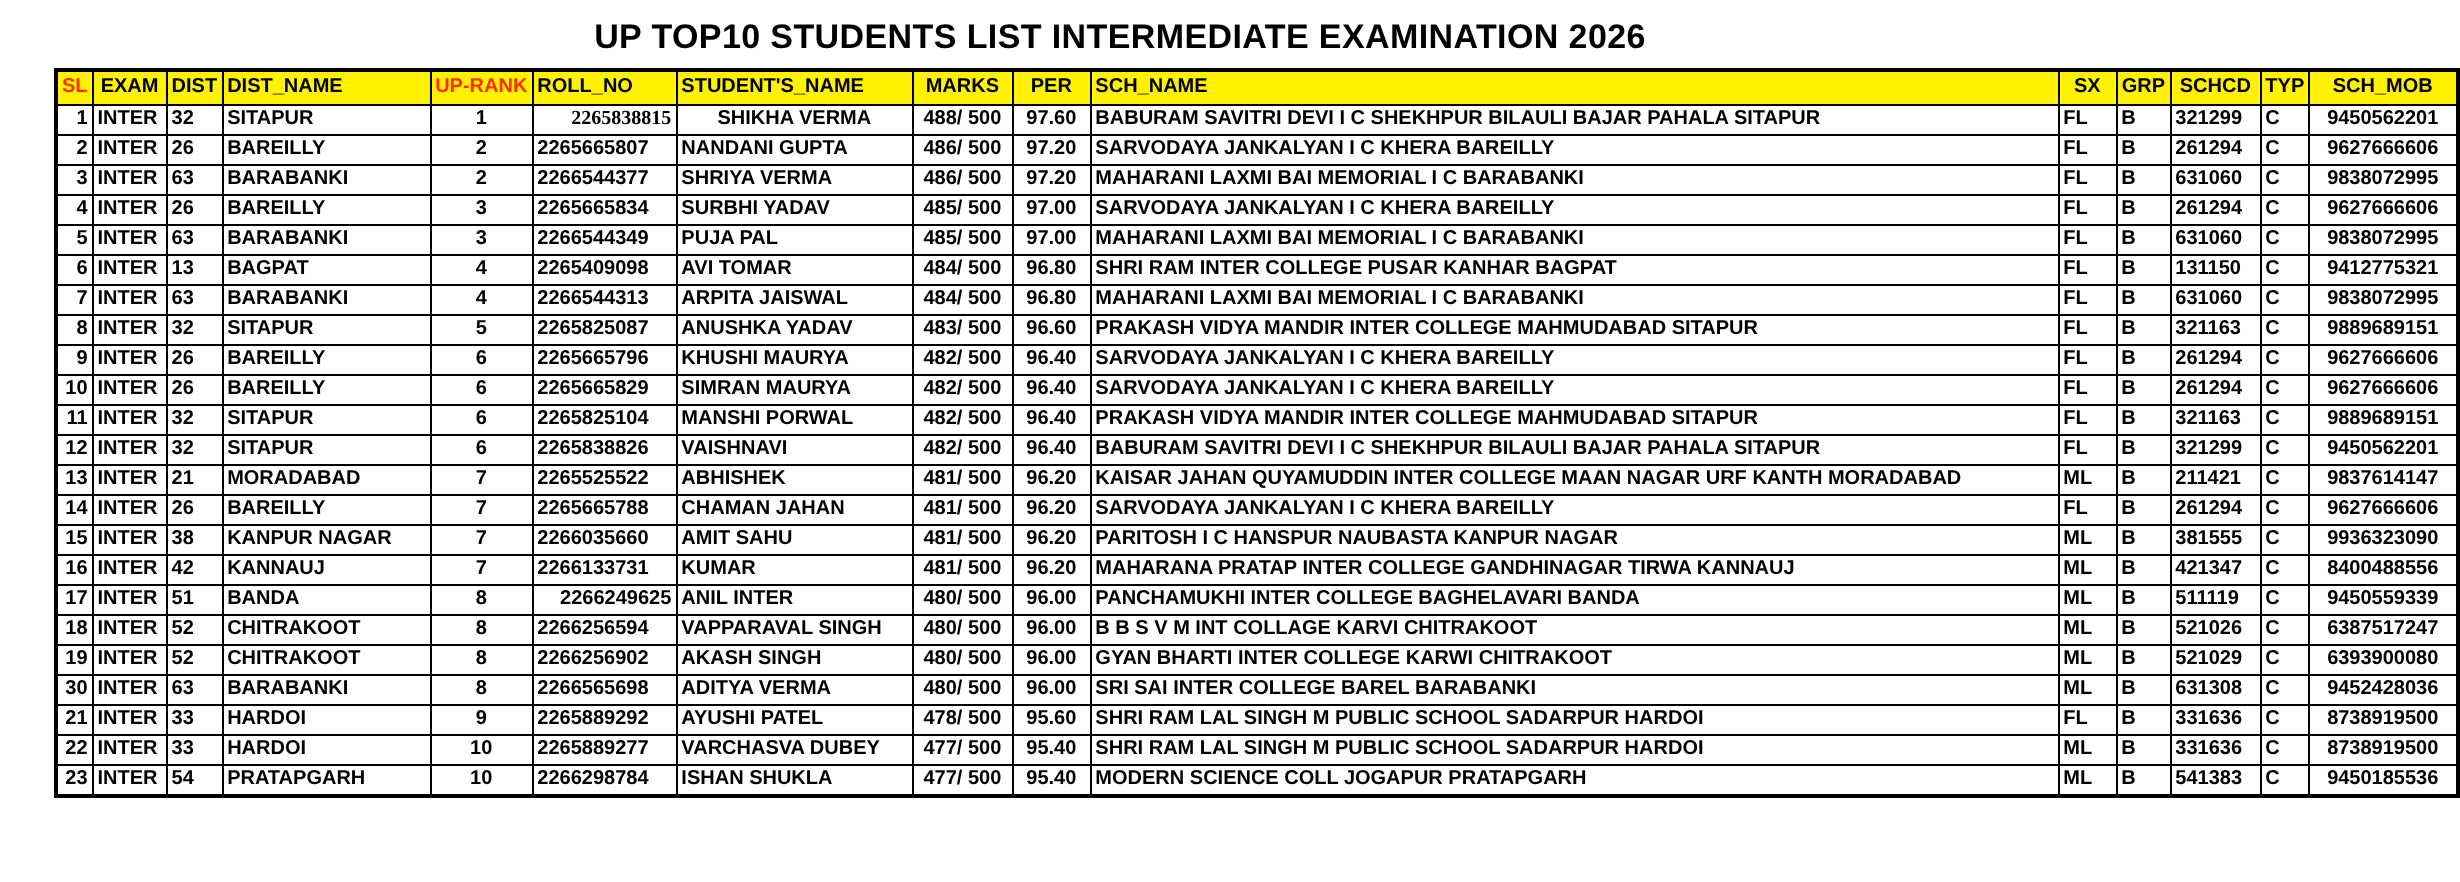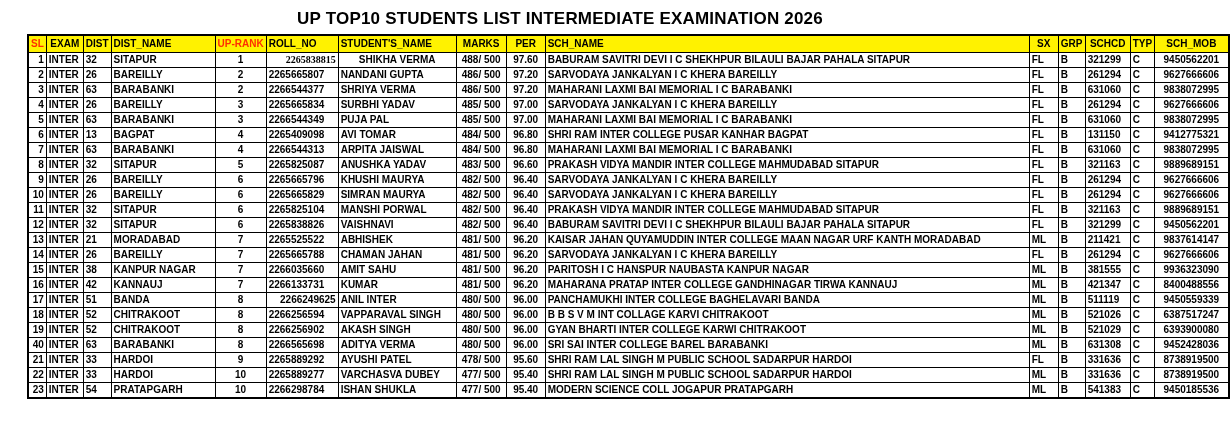--- a/index.html
+++ b/index.html
@@ -415,21 +415,21 @@
         <td style="text-align: center;">480/ 500</td>
         <td style="text-align: center;">96.00</td>
         <td style="text-align: left;">GYAN BHARTI INTER COLLEGE KARWI CHITRAKOOT</td>
         <td style="text-align: left;">ML</td>
         <td style="text-align: left;">B</td>
         <td style="text-align: left;">521029</td>
         <td style="text-align: left;">C</td>
         <td style="text-align: center;">6393900080</td>
       </tr>
       <tr>
-        <td style="text-align: right;">40</td>
+        <td style="text-align: right;">30</td>
         <td style="text-align: left;">INTER</td>
         <td style="text-align: left;">63</td>
         <td style="text-align: left;">BARABANKI</td>
         <td style="text-align: center;">8</td>
         <td style="text-align: left;">2266565698</td>
         <td style="text-align: left;">ADITYA VERMA</td>
         <td style="text-align: center;">480/ 500</td>
         <td style="text-align: center;">96.00</td>
         <td style="text-align: left;">SRI SAI INTER COLLEGE BAREL BARABANKI</td>
         <td style="text-align: left;">ML</td>

